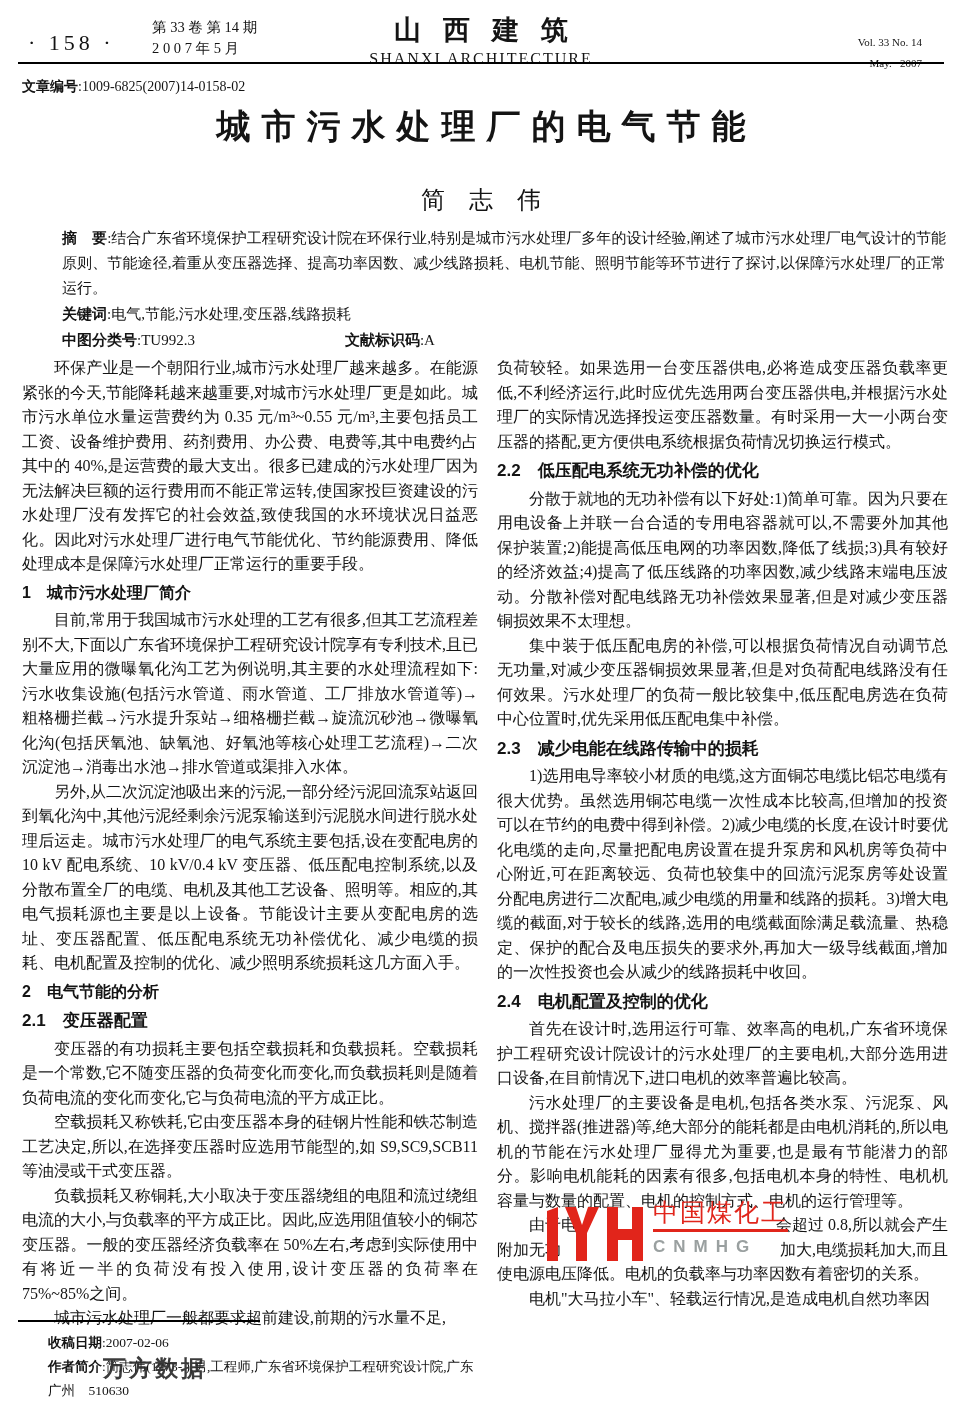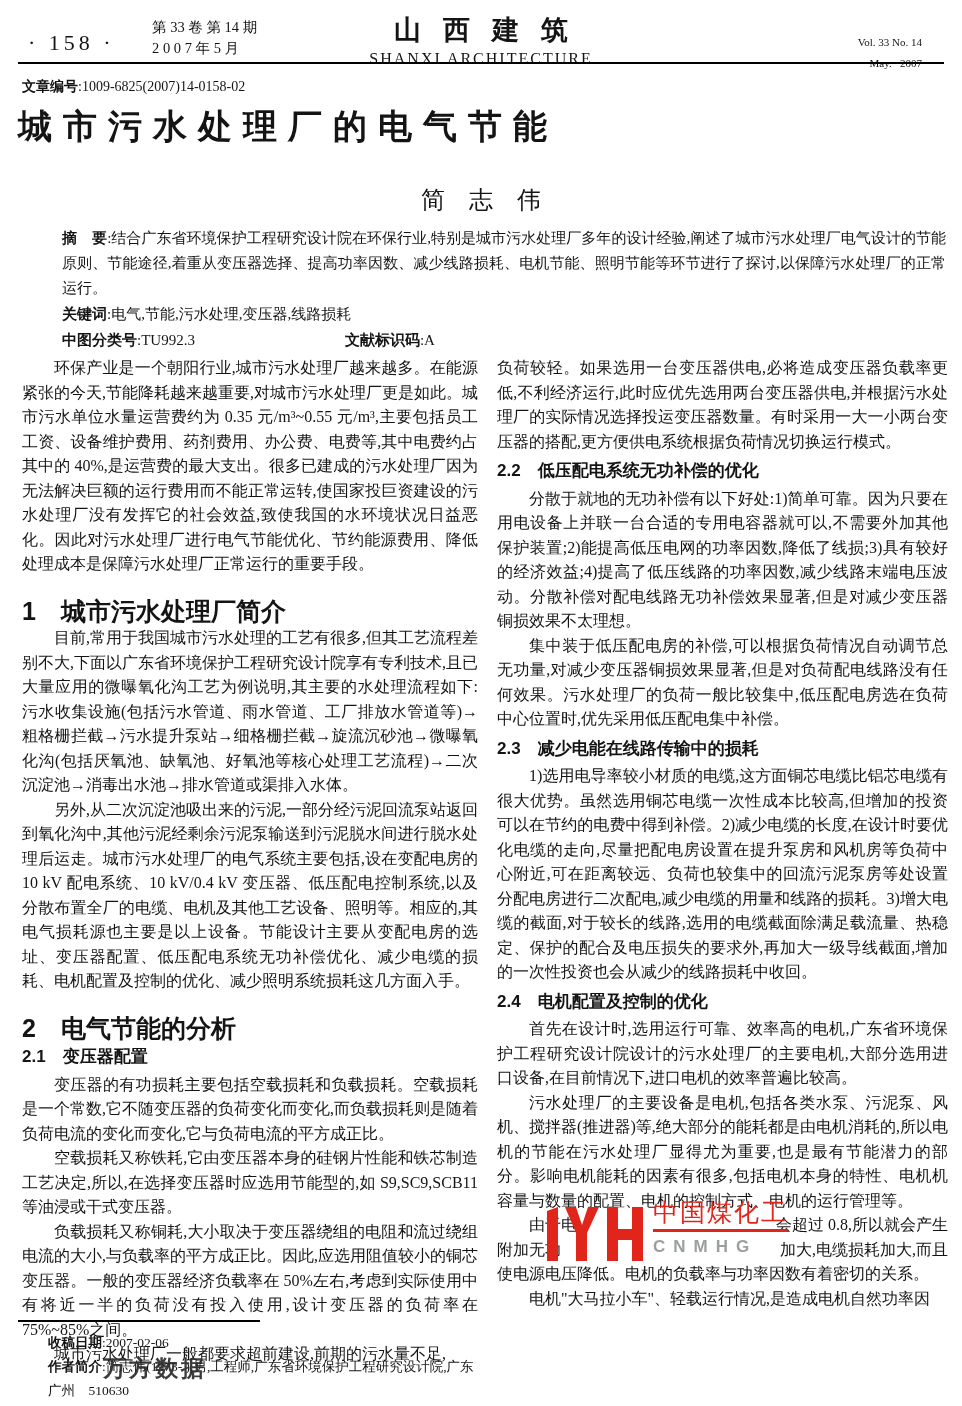--- a/index.html
+++ b/index.html
@@ -13,37 +13,37 @@
   .page-num{left:28px;top:30px;font-size:22px;letter-spacing:4px;}
   .issue-block{left:152px;top:17px;font-size:14.5px;line-height:21px;white-space:pre;}
   .journal-block{left:0;right:0;top:12px;text-align:center;}
   .journal-cn{font-family:"Liberation Sans","DejaVu Sans",sans-serif;font-size:27px;font-weight:700;letter-spacing:22px;text-indent:22px;}
   .journal-en{font-size:16px;letter-spacing:2px;margin-top:2px;}
   .vol-block{right:40px;top:32px;font-size:11px;line-height:21px;white-space:pre;text-align:right;}
   .header-rule{left:18px;top:62px;width:926px;border-top:2.5px solid #000;height:0;}
   .article-id{left:22px;top:78px;font-size:14px;}
   .article-id .lbl{font-family:"Liberation Sans","DejaVu Sans",sans-serif;font-weight:700;}
   
-  .title{left:7px;right:0;top:104px;font-family:"Liberation Sans","DejaVu Sans",sans-serif;
+  .title{left:0;right:0;top:104px;text-align:center;font-family:"Liberation Sans","DejaVu Sans",sans-serif;
          font-size:34px;font-weight:600;letter-spacing:11px;text-indent:11px;}
   .author{left:0;right:0;top:184px;text-align:center;font-size:24px;letter-spacing:9px;text-indent:9px;}
   
   .abstract-block{left:62px;width:884px;top:225px;font-size:15px;line-height:25px;text-align:justify;}
   .abstract-block .row{margin:0;}
   .clc-row{display:flex;}
   .clc-row .doccode{margin-left:150px;}
   .meta-lbl{font-family:"Liberation Sans","DejaVu Sans",sans-serif;font-weight:700;}
   
   .columns{left:22px;top:356px;width:926px;display:flex;gap:19px;}
   .col{width:456px;font-size:16px;line-height:24.5px;text-align:justify;}
   .col-right{width:451px;}
   p.para{margin:0;text-indent:2em;}
   p.cont{margin:0;text-indent:0;}
   .h1,.h2{font-family:"Liberation Sans","DejaVu Sans",sans-serif;font-weight:700;text-align:left;}
-  .h1{font-size:25px;margin:22px 0 3px;}
+  .h1{font-size:16px;margin:4px 0 3px;}
   .h2{font-size:17px;margin:5px 0 3px;}
   
   .split-para{position:relative;margin:0;}
   .split-line{display:flex;justify-content:space-between;}
   .split-line .l-first{padding-left:2em;}
   
   .footnote{left:18px;top:1320px;width:470px;}
   .footnote-rule{width:242px;border-top:2.5px solid #000;height:0;margin-bottom:9px;}
   .footnote-line{font-size:13.5px;line-height:24px;padding-left:30px;}
   .footnote-line .lbl{font-family:"Liberation Sans","DejaVu Sans",sans-serif;font-weight:700;}

